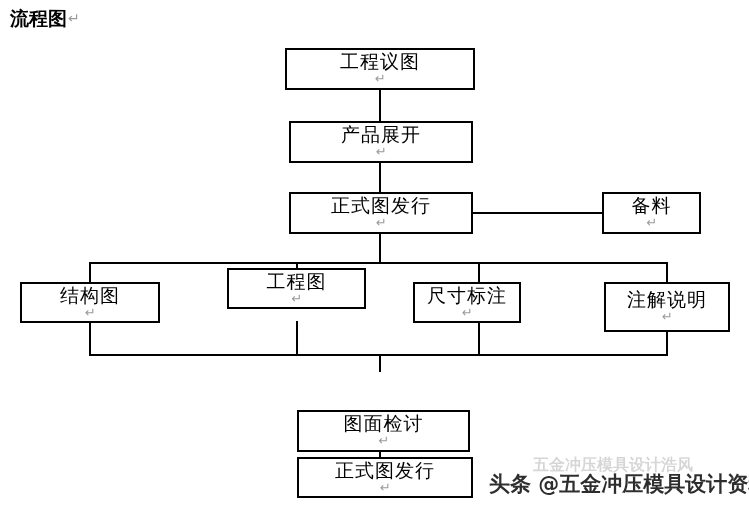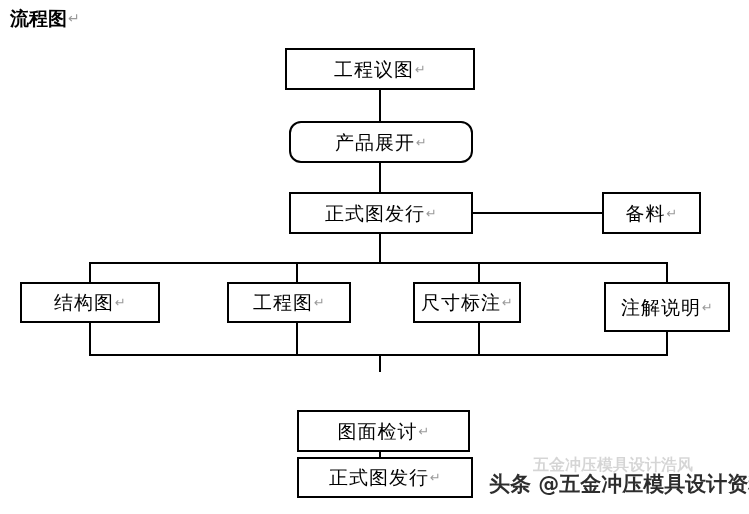--- a/index.html
+++ b/index.html
@@ -42,20 +42,21 @@
   .node {
     position: absolute;
     box-sizing: border-box;
     border: 2px solid #000000;
     background: #ffffff;
     display: flex;
     align-items: center;
     justify-content: center;
     color: #000000;
     z-index: 3;
+    flex-direction: column;
   }
   .node .txt {
     font-size: 19px;
     line-height: 1;
     letter-spacing: 1px;
     white-space: nowrap;
   }
   .node .pilcrow {
     font-size: 13px;
     color: #9a9a9a;
@@ -134,41 +135,41 @@
 
   <div class="vline" style="left:379px; top:354px; height:18px;"></div>
 
   <div class="vline" style="left:379px; top:410px; height:49px;"></div>
 
   <div class="node" style="left:285px; top:48px; width:190px; height:42px;">
     <span class="txt">工程议图</span>
       <span class="pilcrow">↵</span>
   </div>
 
-  <div class="node" style="left:289px; top:121px; width:184px; height:42px;border-radius:12px;">
+  <div class="node" style="left:289px; top:121px; width:184px; height:42px;">
     <span class="txt">产品展开</span>
       <span class="pilcrow">↵</span>
   </div>
 
   <div class="node" style="left:289px; top:192px; width:184px; height:42px;">
     <span class="txt">正式图发行</span>
       <span class="pilcrow">↵</span>
   </div>
 
   <div class="node" style="left:602px; top:192px; width:99px; height:42px;">
     <span class="txt">备料</span>
       <span class="pilcrow">↵</span>
   </div>
 
   <div class="node" style="left:20px; top:282px; width:140px; height:41px;">
     <span class="txt">结构图</span>
       <span class="pilcrow">↵</span>
   </div>
 
-  <div class="node" style="left:227px; top:282px; width:124px; height:41px;">
+  <div class="node" style="left:227px; top:268px; width:139px; height:41px;">
     <span class="txt">工程图</span>
       <span class="pilcrow">↵</span>
   </div>
 
   <div class="node" style="left:413px; top:282px; width:108px; height:41px;">
     <span class="txt">尺寸标注</span>
       <span class="pilcrow">↵</span>
   </div>
 
   <div class="node" style="left:604px; top:282px; width:126px; height:50px;">

